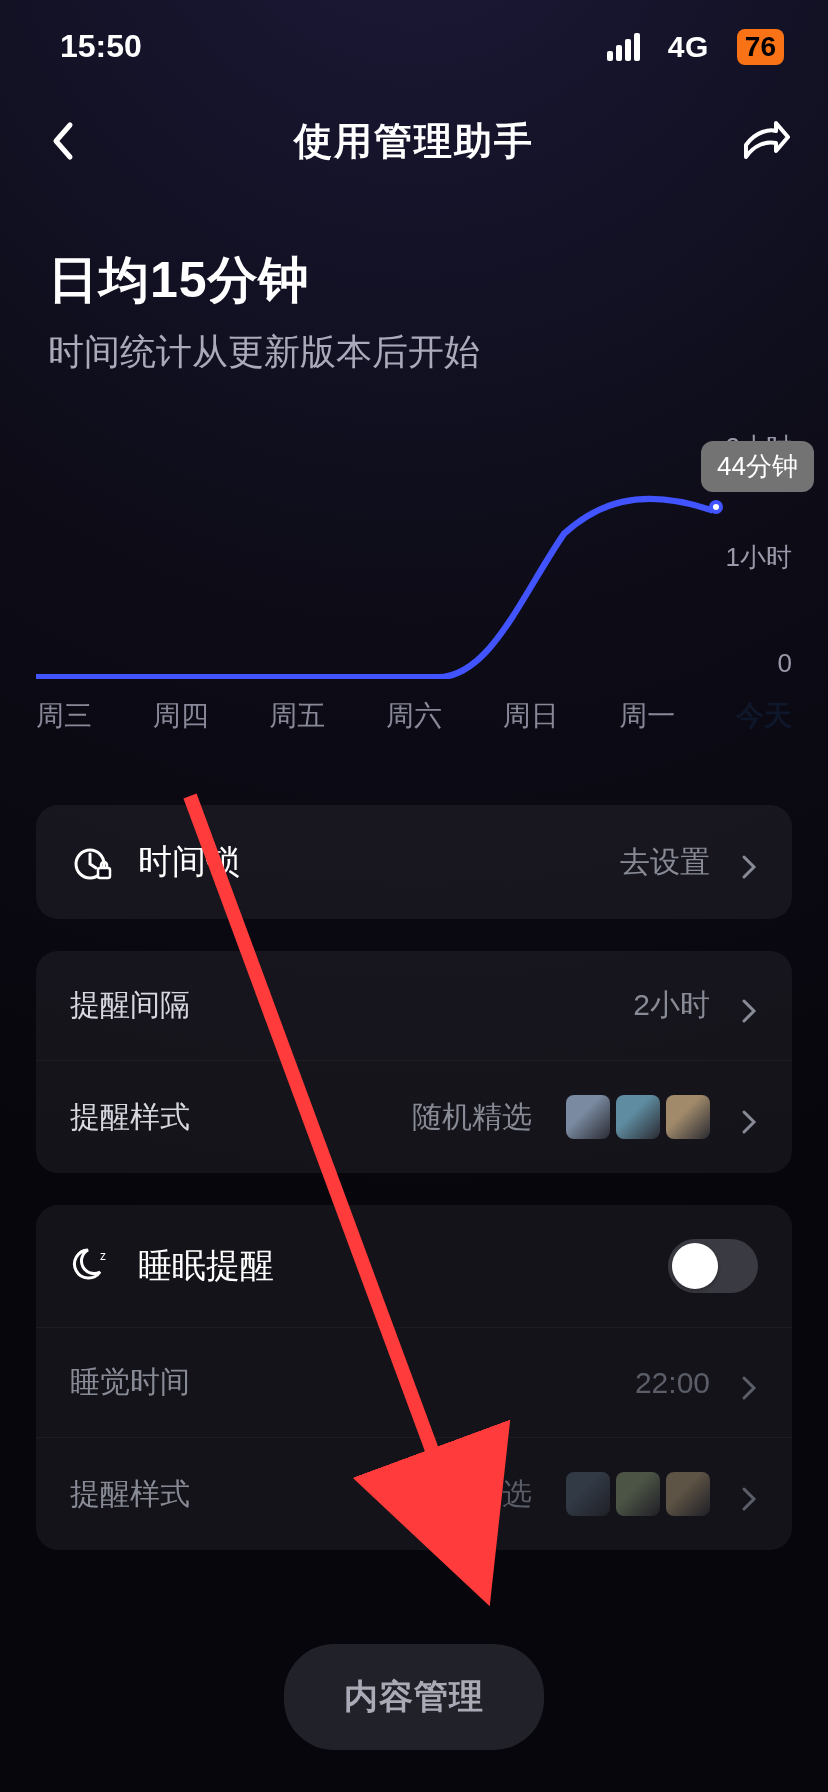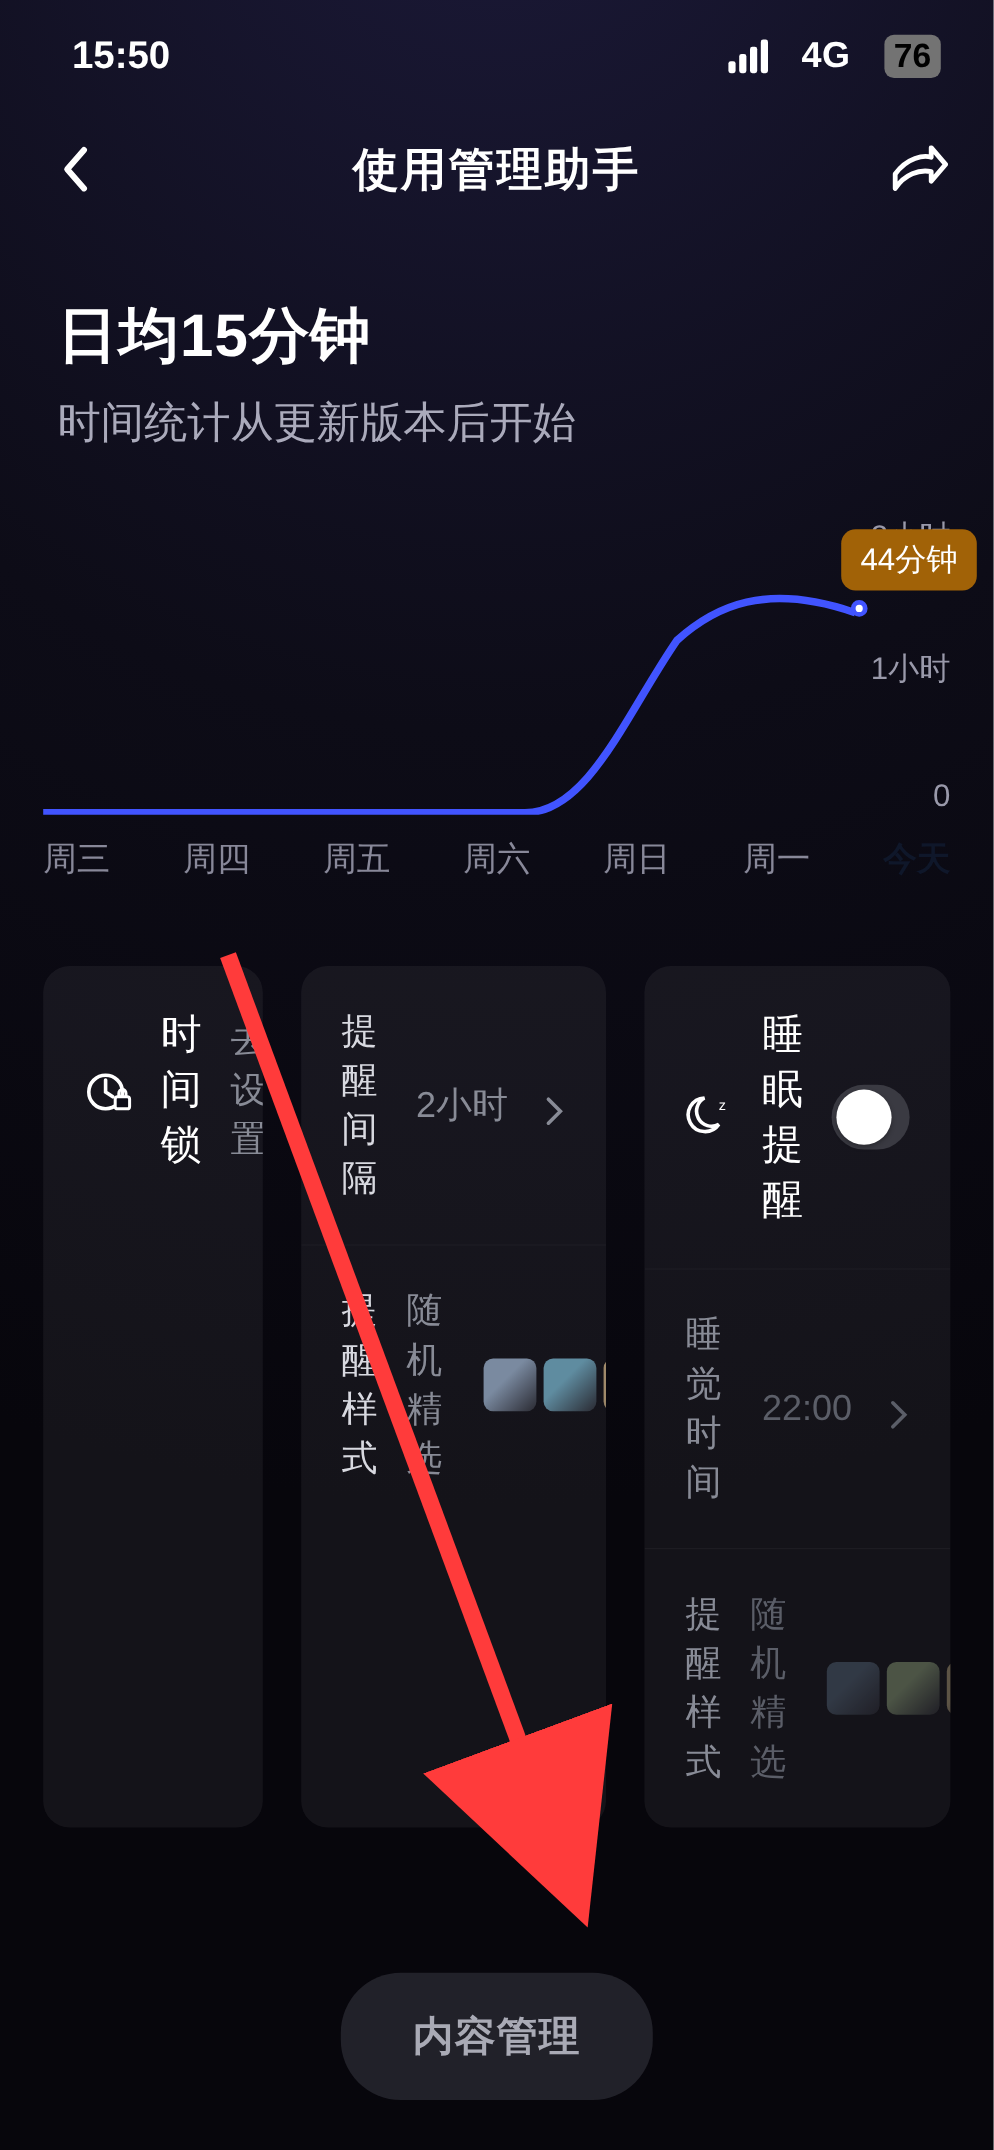--- a/index.html
+++ b/index.html
@@ -18,50 +18,50 @@
     font-size: 32px; font-weight: 600;
   }
   .status-right { display: flex; align-items: center; gap: 28px; }
   .signal-bars { display: flex; align-items: flex-end; gap: 3px; }
   .signal-bars span { width: 6px; background: #fff; border-radius: 2px; }
   .signal-bars span:nth-child(1){height:10px}
   .signal-bars span:nth-child(2){height:16px}
   .signal-bars span:nth-child(3){height:22px}
   .signal-bars span:nth-child(4){height:28px}
   .net-label { font-size: 30px; font-weight:600; letter-spacing:.5px;}
-  .battery { background:#737373; color:#000; border-radius:8px; padding:2px 8px; font-size:28px; font-weight:700;}
+  .battery { background:#f97316; color:#000; border-radius:8px; padding:2px 8px; font-size:28px; font-weight:700;}
   
   .nav { display:flex; align-items:center; justify-content:space-between; padding: 50px 36px 0 36px; }
   .nav-title { font-size: 38px; font-weight: 700; letter-spacing: 2px;}
   .nav-icon { width: 52px; height: 52px; display:flex;align-items:center;justify-content:center;}
   
   .summary { padding: 80px 48px 0 48px; }
   .summary h1 { font-size: 50px; font-weight: 600; letter-spacing:1px;}
   .summary p { margin-top: 14px; font-size: 36px; color: #aab; }
   
   .chart-wrap { position:relative; margin: 70px 36px 0 36px; height: 220px; padding-right: 80px; }
   .chart-ylabel { position:absolute; right:0; font-size:26px; color:#99a; transform:translateY(-50%);}
   .chart-ylabel.y0{ bottom:-12px; transform:none;}
   .chart-line { position:absolute; left:0; right:80px; bottom:0; top:0; }
   .chart-tooltip {
     position:absolute; top:-6px; right:0;
-    background:#a16207; color:#fff; font-size:26px;
+    background:#737373; color:#fff; font-size:26px;
     padding:8px 16px; border-radius:12px;
     transform: translateX(22px);
   }
   .chart-dot {
     position:absolute; width:14px; height:14px; border-radius:50%;
     background:#fff; border:4px solid #4154ff;
     right:76px; top:60px; transform:translate(50%,-50%);
   }
   
   .days { display:flex; justify-content:space-between; margin: 30px 36px 0 36px; font-size:28px; color:#889; }
   .days .active{ color:#0f172a; font-weight:700;}
   
-  .cards { padding: 70px 36px 0 36px; display:flex; flex-direction:row; gap:32px; }
+  .cards { padding: 70px 36px 0 36px; display:flex; flex-direction:column; gap:32px; }
   .card { background: rgba(255,255,255,.055); border-radius: 22px; overflow:hidden;}
   .row { display:flex; align-items:center; padding: 34px 34px; gap:24px;}
   .row + .row { border-top: 1px solid rgba(255,255,255,.04);}
   .row .icon { width:44px; height:44px; display:flex; align-items:center; justify-content:center;}
   .row .label { font-size: 34px; flex:1;}
   .row.sub .label{ font-size:30px; color:#d8d9e0;}
   .row .label.dim { color:#888b96;}
   .row .value { font-size:30px; color:#888b96; }
   .row .value.dim { color:#5b5e68; }
   .chev { width:18px; height:18px; margin-left:6px;}

